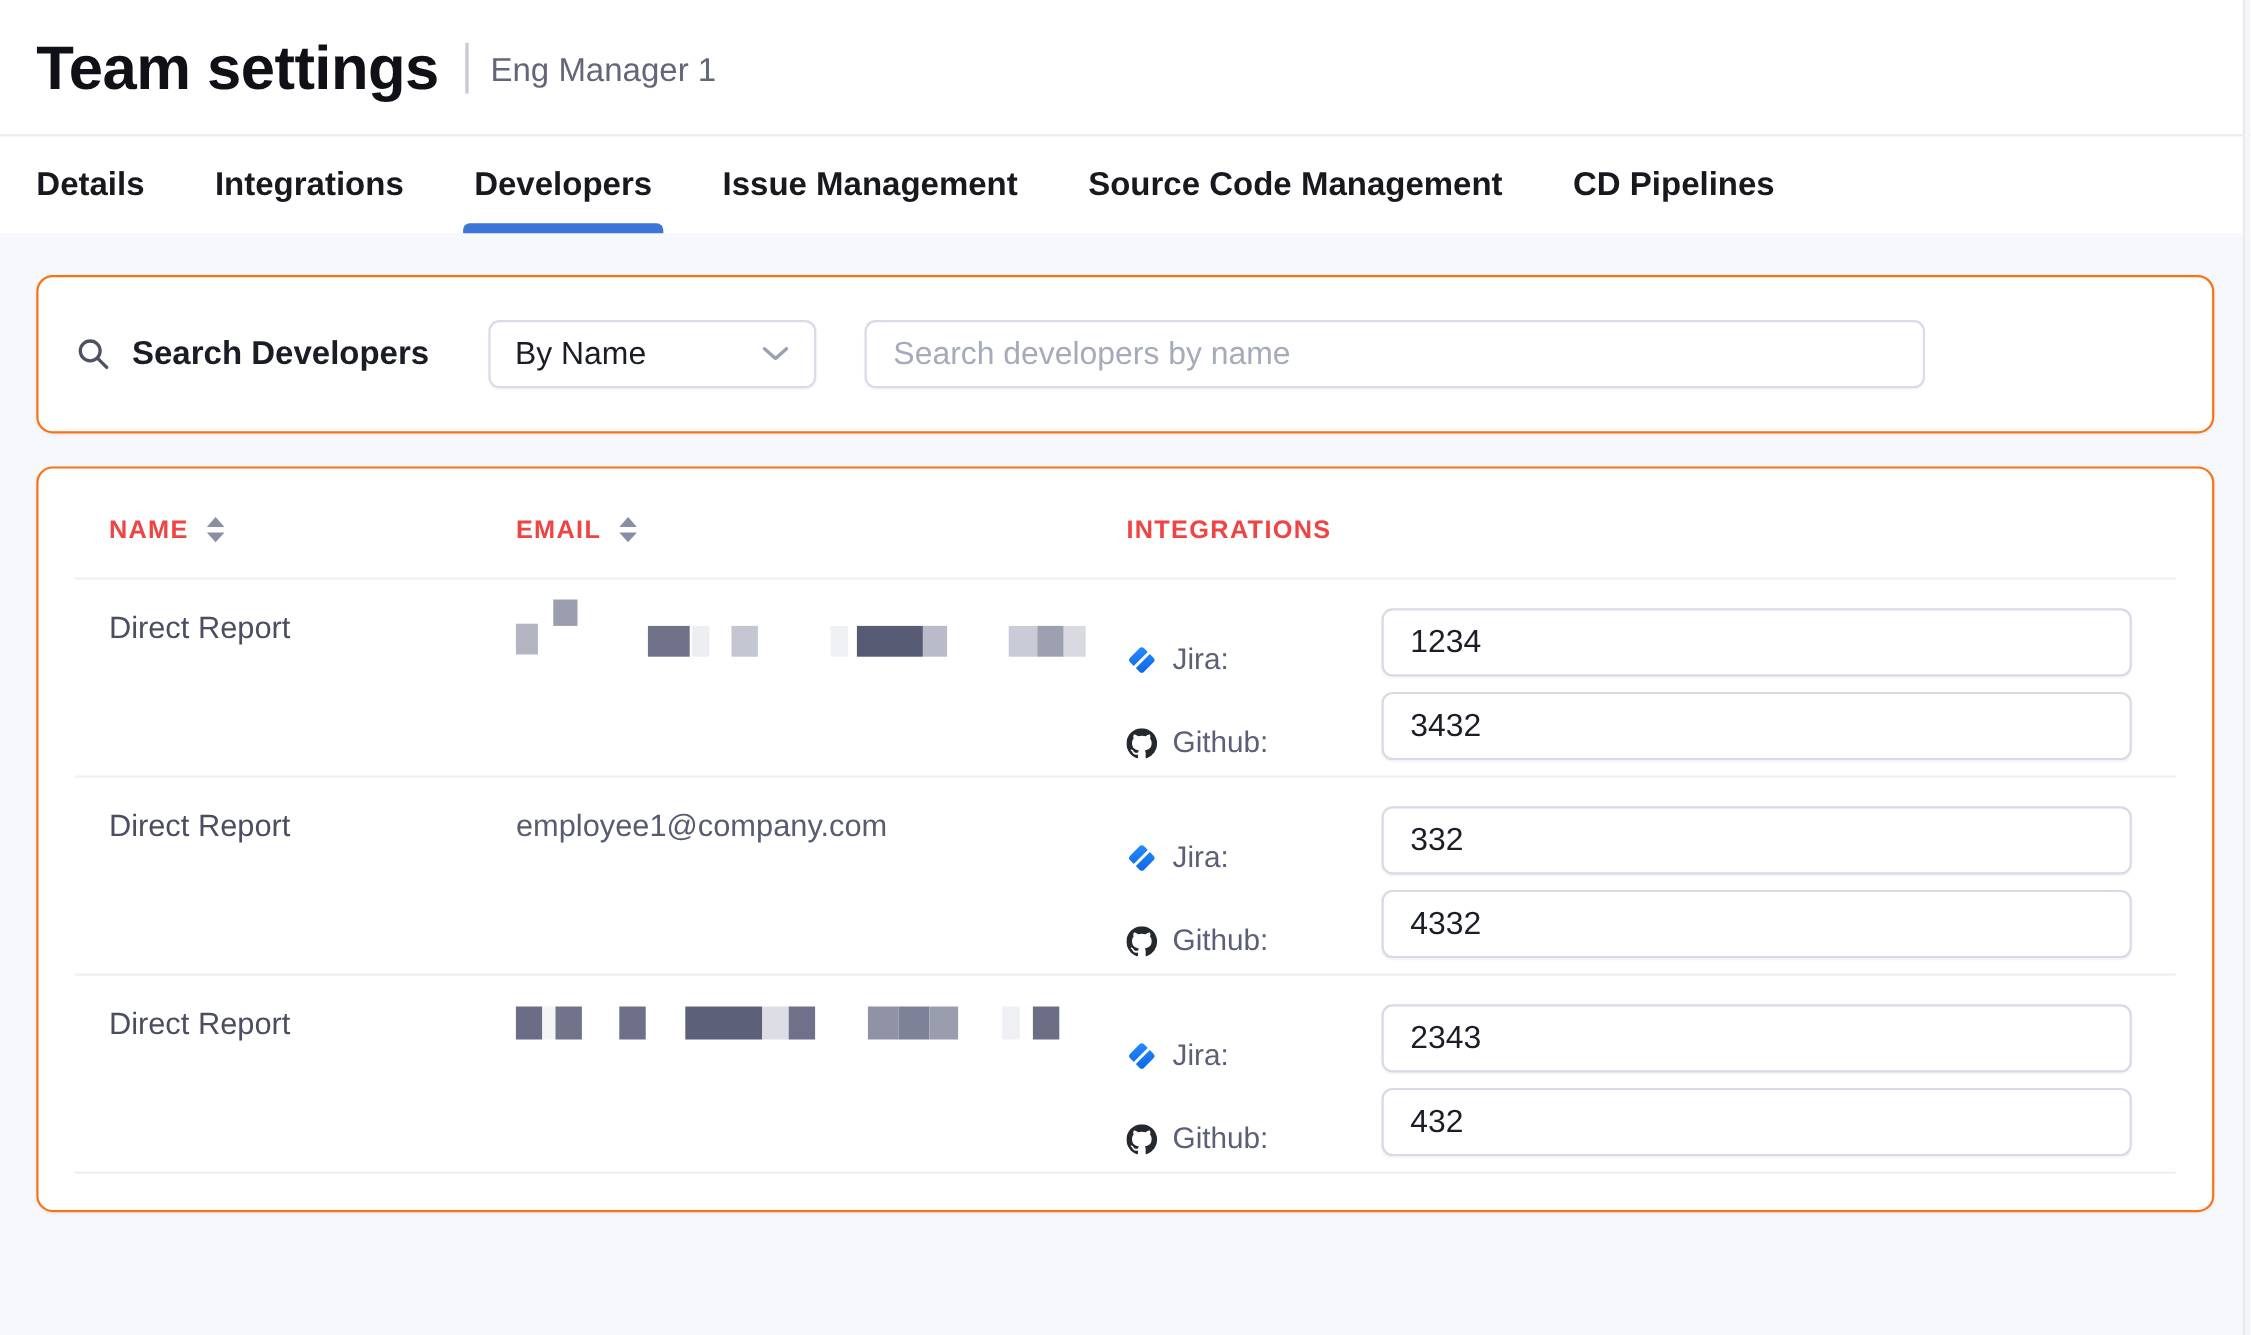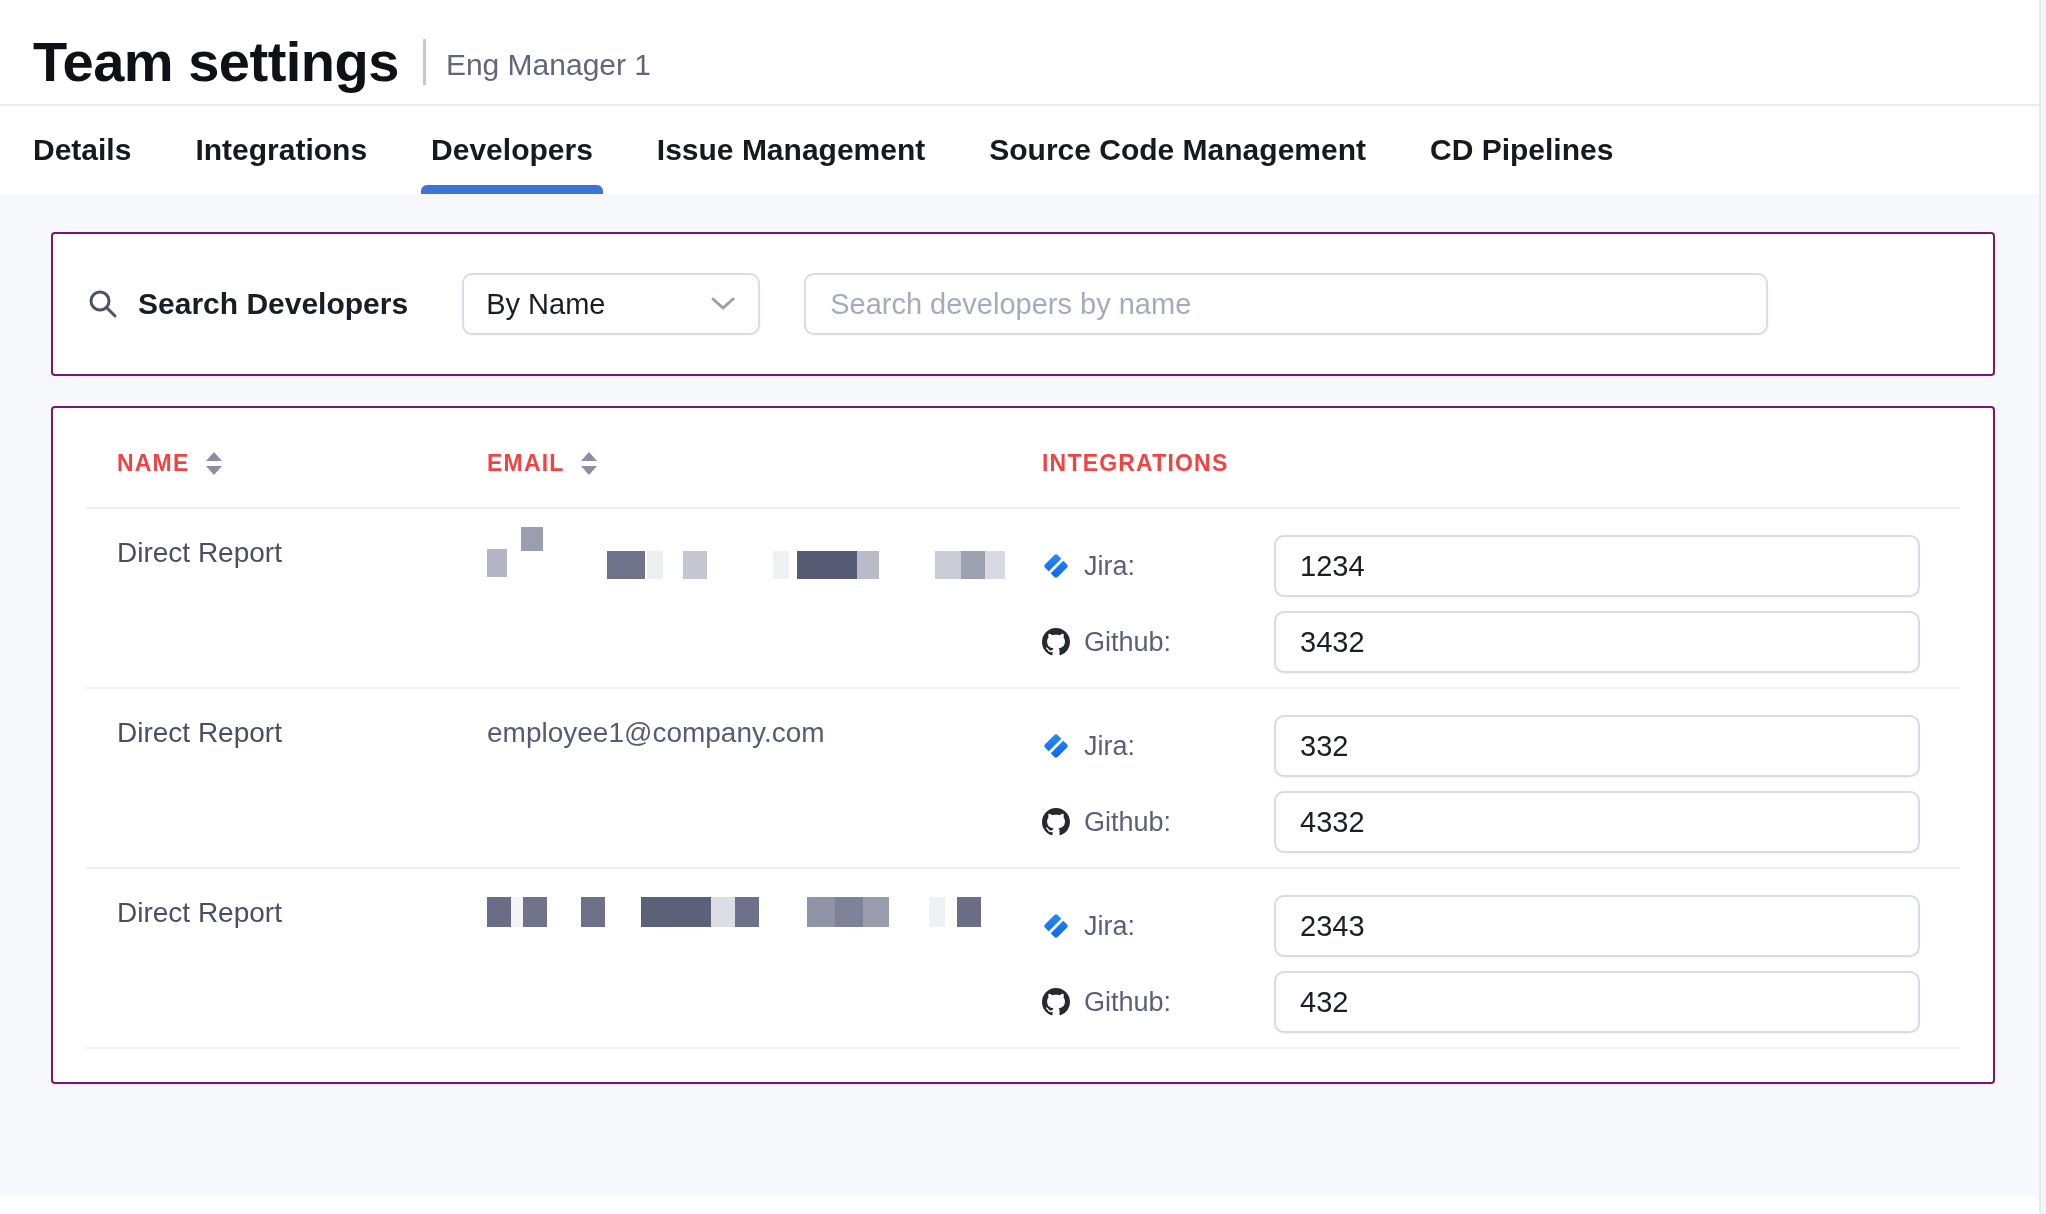--- a/index.html
+++ b/index.html
@@ -5,42 +5,42 @@
   * { box-sizing: border-box; }
   html,body { margin:0; padding:0; }
   body {
     width:2046px; height:1214px; overflow:hidden;
     font-family:"Liberation Sans", sans-serif;
     background:#ffffff; color:#17191f;
   }
   .page { position:relative; width:2046px; height:1214px; background:#ffffff; }
 
   
-  .app-header { height:104px; padding:34px 40px 0 33px; background:#fff; }
+  .app-header { height:122px; padding:34px 40px 0 33px; background:#fff; }
   .title-row { display:flex; align-items:center; }
   .page-title { font-size:56px; font-weight:700; letter-spacing:-0.5px; color:#101116; line-height:1; }
   .title-sep { width:3px; height:46px; background:#c6c8d4; margin:0 20px 0 24px; }
   .page-subtitle { font-size:30px; color:#63667a; line-height:1; padding-top:6px; }
 
   
   .tabbar {
     height:90px; background:#fff; border-top:2px solid #ebecf1;
     display:flex; align-items:stretch; padding:0 33px; gap:64px;
   }
   .tab { position:relative; display:flex; align-items:center; font-size:30px; font-weight:600; color:#17191f; cursor:pointer; white-space:nowrap; }
   .tab.active::after {
     content:""; position:absolute; left:-10px; right:-10px; bottom:0; height:9px;
     background:#3d74d8; border-radius:6px 6px 0 0;
   }
 
   
   .content { height:1002px; background:#f7f8fb; padding-top:38px; }
   .card {
-    background:#fff; border:2px solid #701a75; border-radius:4px;
-    margin:0 51px; box-shadow:0 1px 3px rgba(25,28,45,0.05);
+    background:#fff; border:2px solid #f97316; border-radius:15px;
+    margin:0 33px; box-shadow:0 1px 3px rgba(25,28,45,0.05);
   }
 
   
   .search-card { height:144px; display:flex; align-items:center; padding:0 33px; }
   .search-icon { display:flex; align-items:center; margin-right:18px; }
   .search-label { font-size:30px; font-weight:700; color:#1b1d26; margin-right:54px; white-space:nowrap; }
   .select-box {
     width:298px; height:62px; border:2px solid #d9dbe8; border-radius:10px;
     display:flex; align-items:center; padding:0 22px; cursor:pointer; background:#fff;
     box-shadow:0 1px 2px rgba(25,28,45,0.04);
@@ -58,21 +58,21 @@
   .thead, .trow { display:grid; grid-template-columns:370px 555px 1fr; }
   .thead { padding:42px 0 30px 0; border-bottom:2px solid #efeff5; }
   .th { display:flex; align-items:center; gap:14px; padding-left:31px; font-size:23px; font-weight:700; letter-spacing:1.2px; color:#ef4444; }
   .sort-btn { display:flex; align-items:center; cursor:pointer; }
   .trow { min-height:180px; border-bottom:2px solid #efeff5; padding-top:26px; }
   .name-cell { padding-left:31px; font-size:28px; color:#4b4e63; line-height:36px; }
   .email-cell { padding-left:31px; font-size:28px; color:#585c72; line-height:36px; }
   .redacted-email { display:flex; align-items:flex-start; padding-top:2px; }
 
   .int-cell { padding-left:31px; padding-right:40px; }
-  .int-line { display:flex; align-items:center; height:62px; margin-bottom:14px; }
+  .int-line { display:flex; align-items:flex-end; height:62px; margin-bottom:14px; }
   .int-label-wrap { width:232px; display:flex; align-items:center; gap:14px; flex:0 0 auto; }
   .int-label { font-size:27px; color:#5b5f77; }
   .int-input {
     flex:1; height:62px; border:2px solid #d8dbe6; border-radius:10px; padding:0 24px;
     font-size:29px; color:#1b1d27; font-family:"Liberation Sans", sans-serif; outline:none;
     background:#fff; box-shadow:0 1px 2px rgba(25,28,45,0.05);
   }
 
   
   .scroll-edge { position:absolute; top:0; right:0; width:7px; height:100%; background:#f5f6f9; border-left:2px solid #e9eaf0; }

